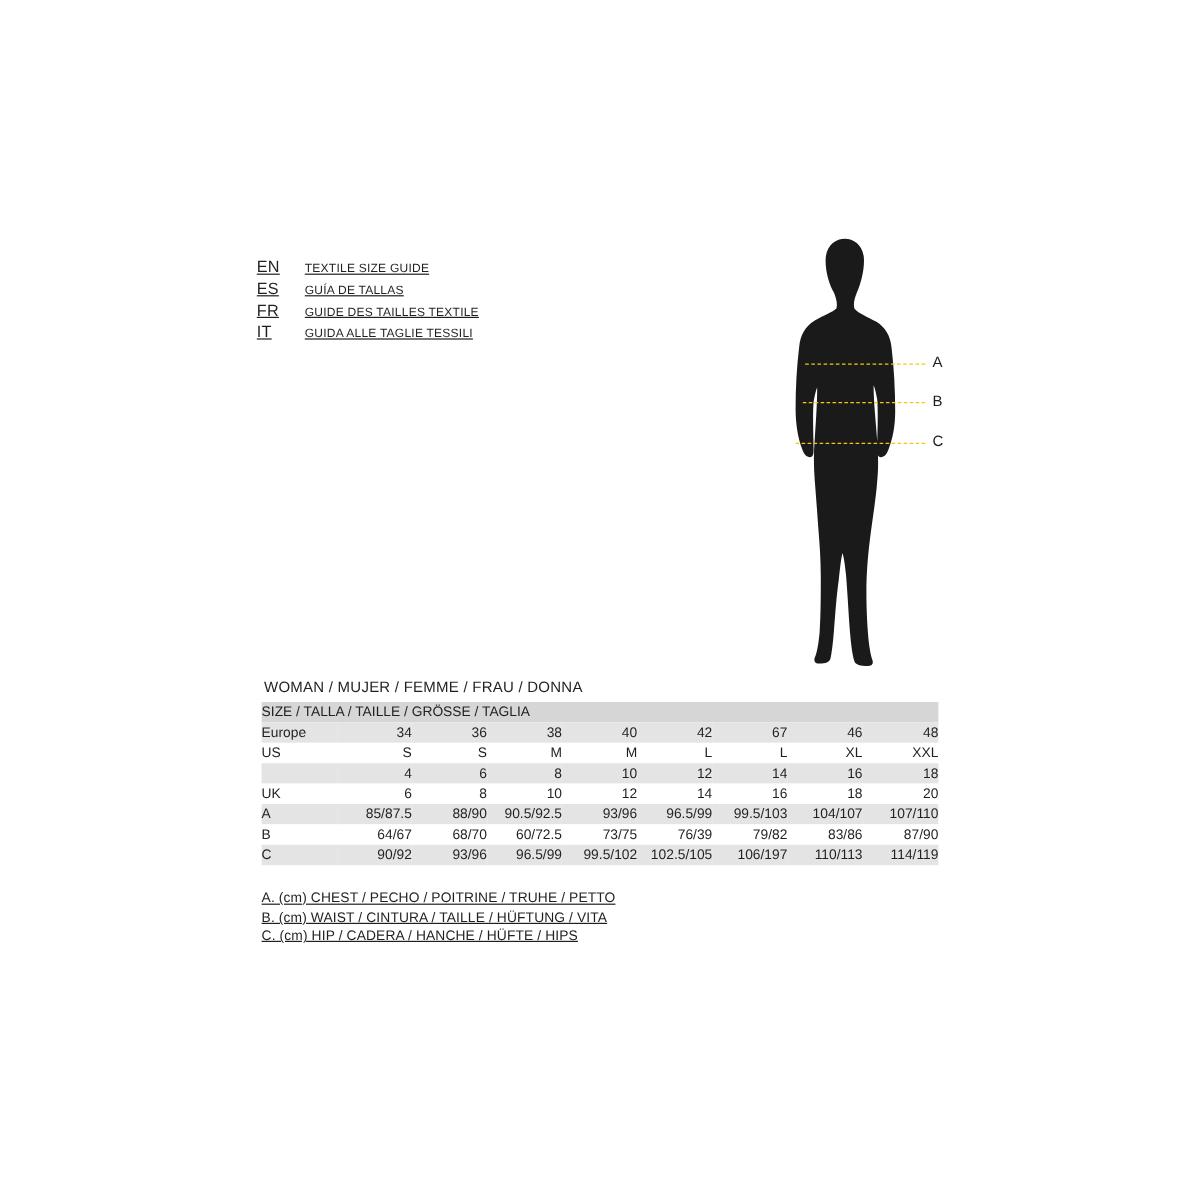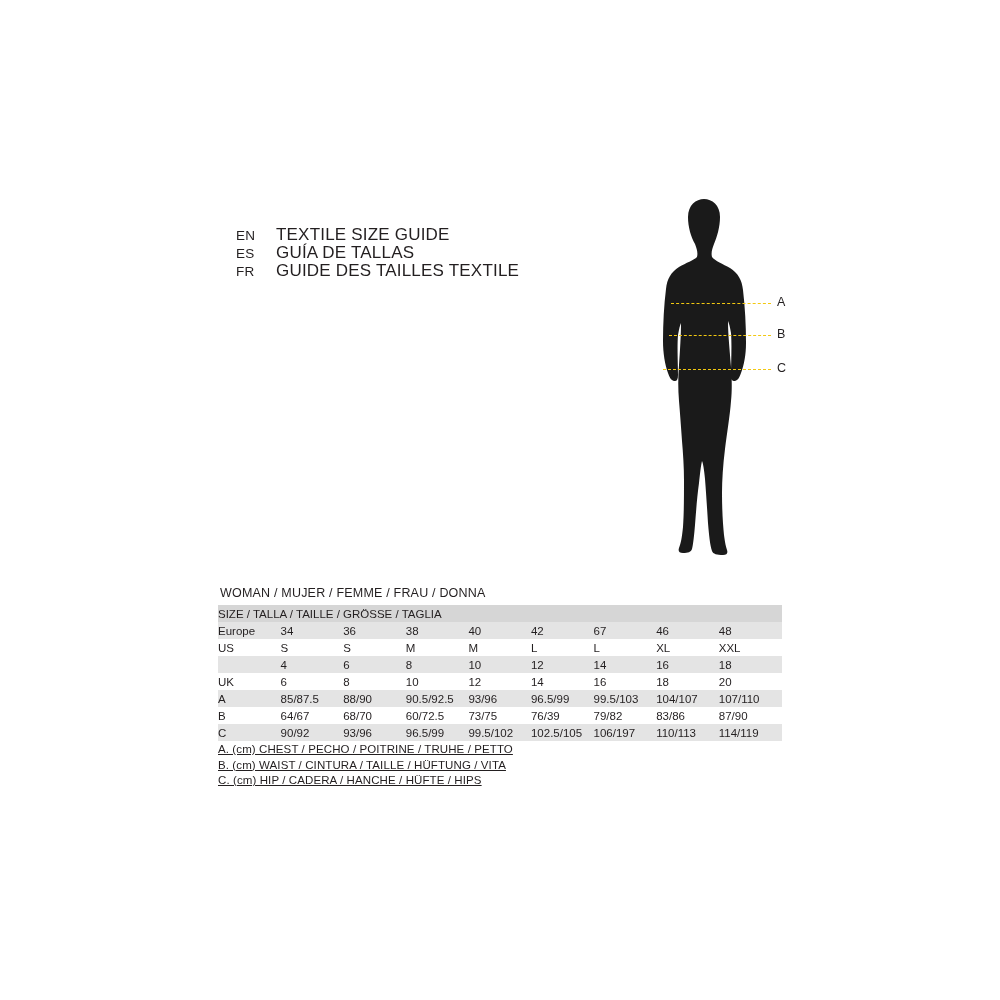--- a/index.html
+++ b/index.html
@@ -12,42 +12,42 @@
     height: 1000px;
     position: relative;
     font-family: "Liberation Sans", sans-serif;
     color: #231f20;
     overflow: hidden;
   }
 
   
   #title-block {
     position: absolute;
-    left: 236px;
+    left: 214px;
     top: 214px;
     width: 420px;
+    text-decoration: underline;
   }
   .title-row {
     display: flex;
     align-items: baseline;
     height: 18px;
     line-height: 18px;
   }
   .title-code {
     width: 40px;
     font-size: 13.5px;
     letter-spacing: .2px;
     color: #231f20;
   }
   .title-text {
-    font-size: 17px;
+    font-size: 10px;
     letter-spacing: .2px;
     color: #231f20;
     white-space: nowrap;
-    margin-top: 12px;
   }
 
   
   #figure {
     position: absolute;
     left: 620px;
     top: 195px;
     width: 200px;
     height: 385px;
   }
@@ -69,40 +69,39 @@
     position: absolute;
     left: 218px;
     top: 566px;
     width: 564px;
   }
   .tbl-header-title {
     font-size: 12.5px;
     letter-spacing: .2px;
     padding: 0 0 5px 2px;
     color: #231f20;
-    margin-top: 20px;
   }
   table.size-table {
     border-collapse: collapse;
     width: 564px;
     table-layout: fixed;
   }
   table.size-table td {
     font-size: 11.5px;
     height: 17px;
     padding: 0;
     color: #231f20;
   }
   td.label-col {
     text-align: left;
     padding-left: 4px;
     width: 68px;
   }
   td.val {
-    text-align: left;
+    text-align: right;
   }
   tr.band-grey td { background: #e4e4e4; }
   tr.band-white td { background: #ffffff; }
   tr.head-row td {
     background: #d6d6d6;
     font-size: 11.5px;
     height: 17px;
   }
 
   
@@ -129,20 +128,24 @@
     <span class="title-code">EN</span>
     <span class="title-text">TEXTILE SIZE GUIDE</span>
   </div>
   <div class="title-row">
     <span class="title-code">ES</span>
     <span class="title-text">GUÍA DE TALLAS</span>
   </div>
   <div class="title-row">
     <span class="title-code">FR</span>
     <span class="title-text">GUIDE DES TAILLES TEXTILE</span>
+  </div>
+  <div class="title-row">
+    <span class="title-code">IT</span>
+    <span class="title-text">GUIDA ALLE TAGLIE TESSILI</span>
   </div>
 </div>
 
 <div id="figure">
   <svg width="200" height="385" viewBox="0 0 200 385">
     <path fill="#1a1a1a" d="
       M 68 22
       C 68 10, 76 4, 84 4
       C 92 4, 100 10, 100 22
       C 100 32, 97 42, 94 49

